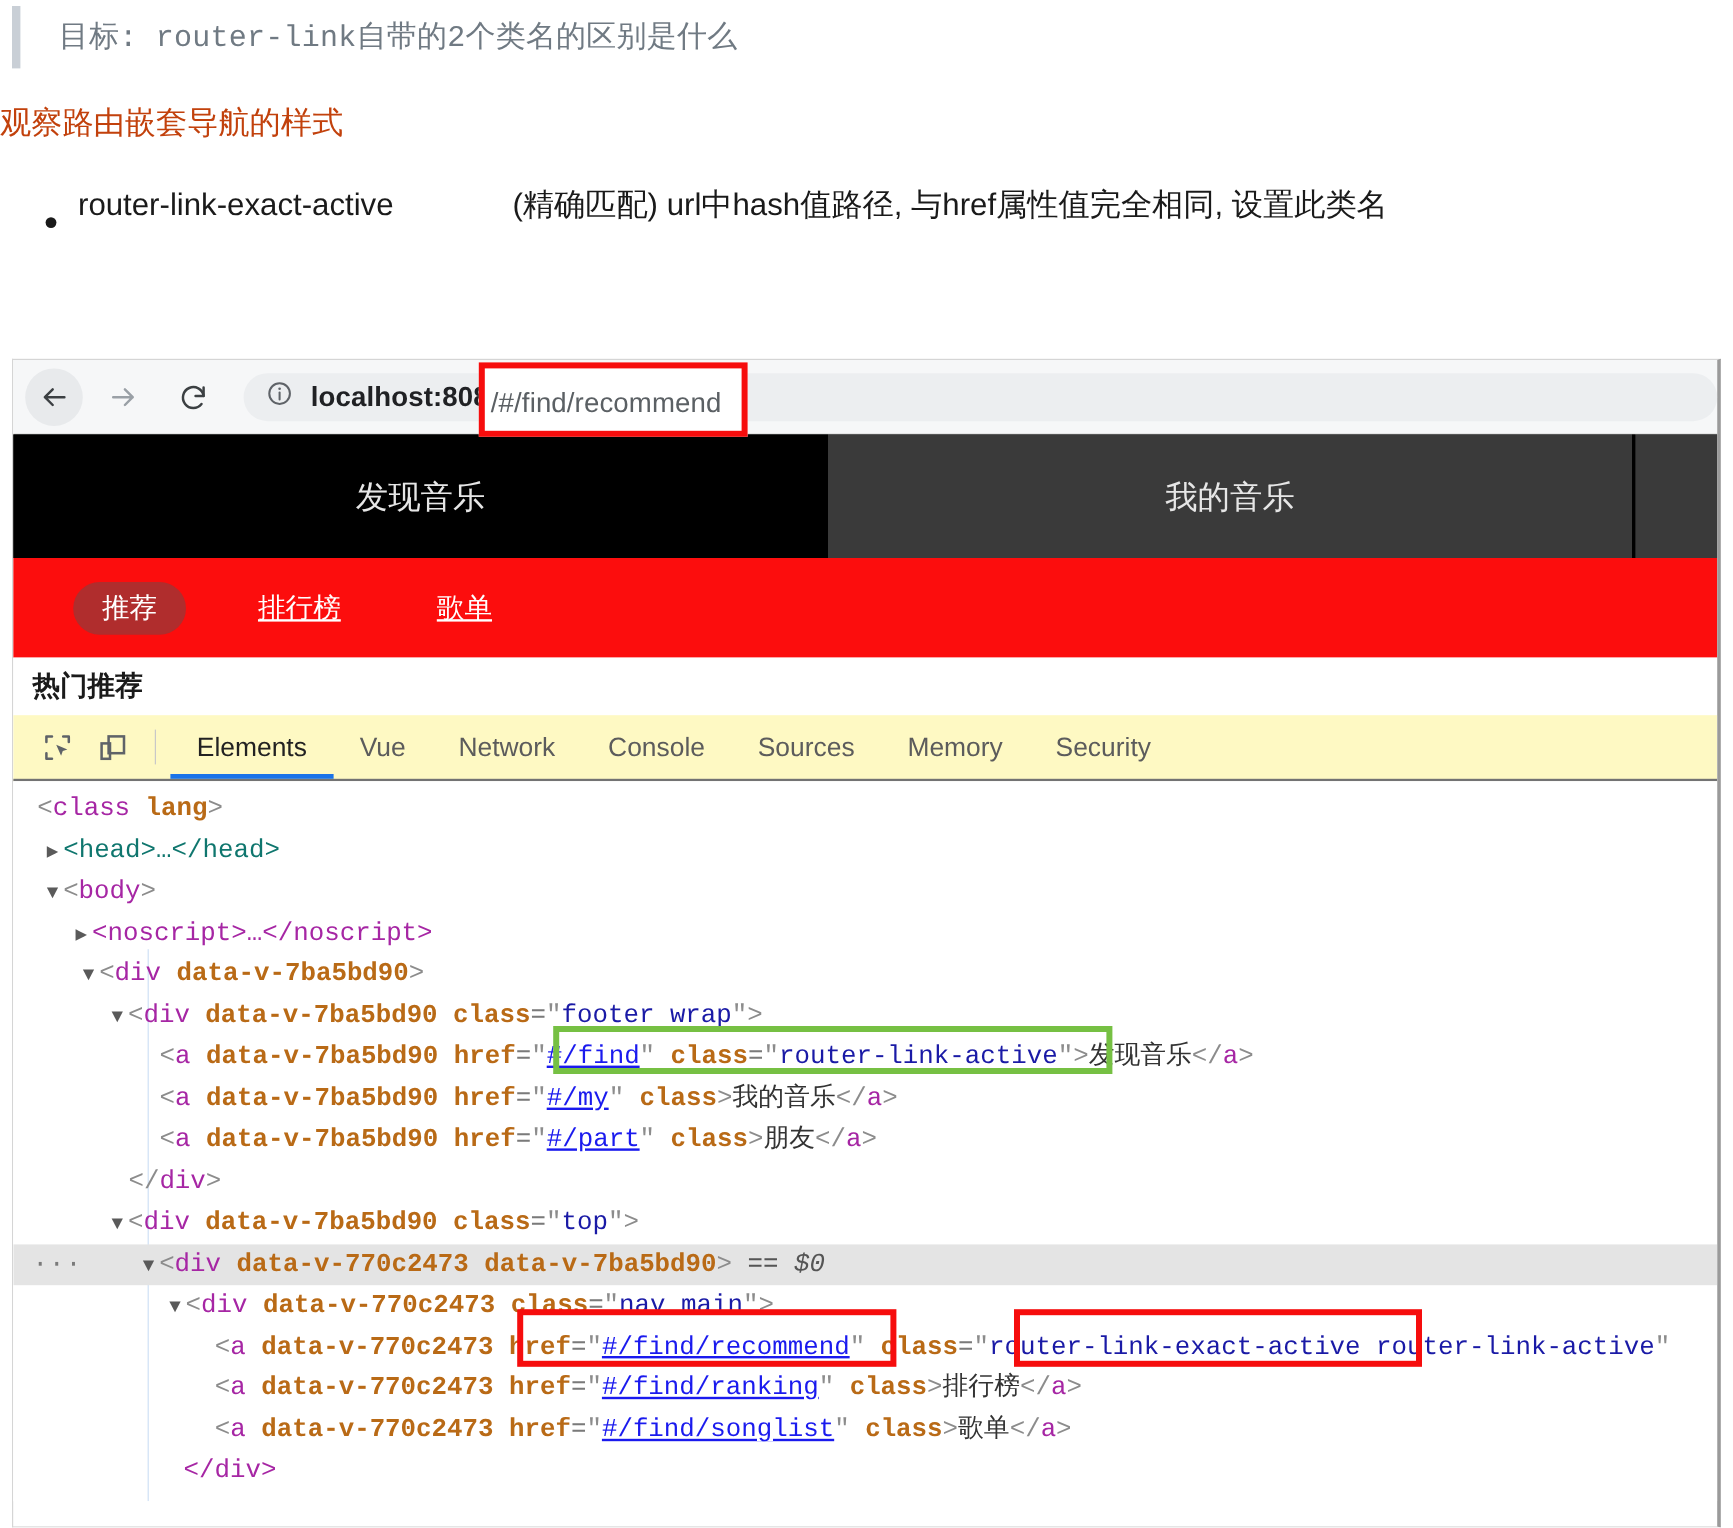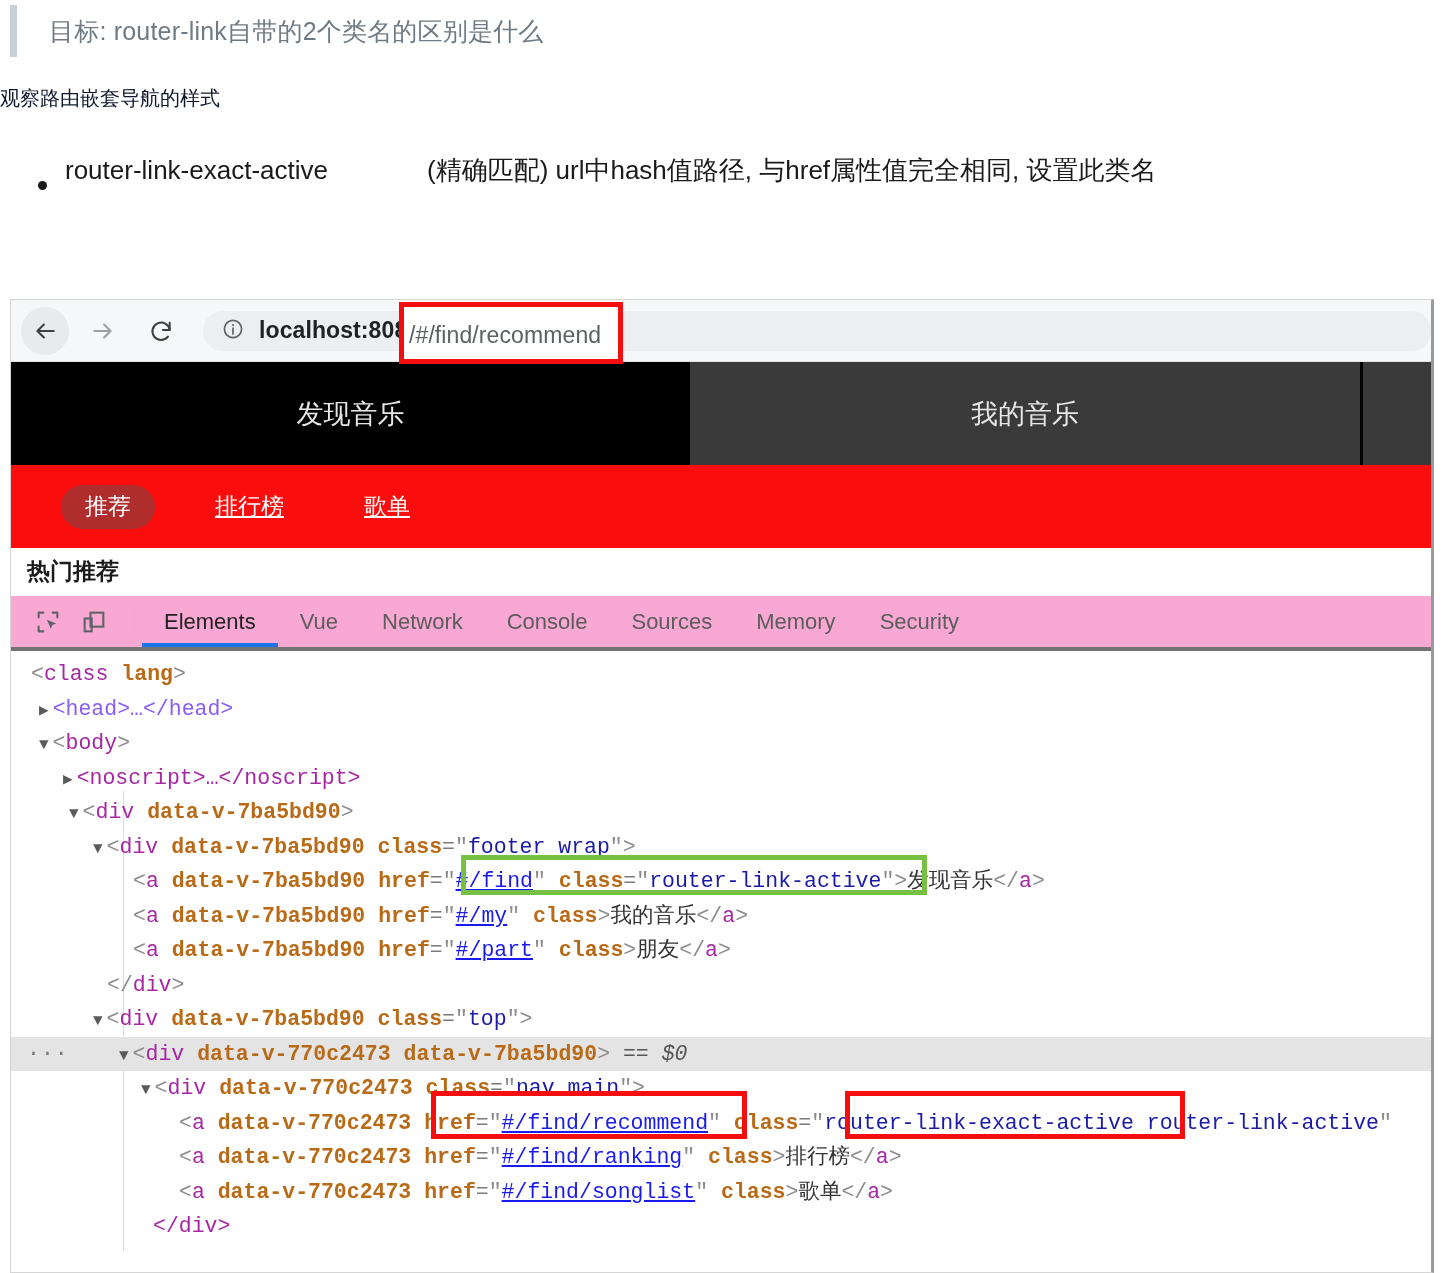--- a/index.html
+++ b/index.html
@@ -12,29 +12,30 @@
   }
   .page { position: relative; width: 1444px; height: 1273px; background:#fff; }
 
   
   .goal-block {
     position: absolute; left: 10px; top: 5px;
     height: 52px;
     display: flex; align-items: center;
     border-left: 7px solid #c9cfd6;
     padding-left: 32px;
+    font-family: Liberation Mono, monospace;
   }
   .goal-text {
     font-size: 25px; color: #707a83; letter-spacing: .2px;
     white-space: nowrap; line-height: 1;
   }
 
   .subtitle {
     position: absolute; left: 0px; top: 85px;
-    font-size: 20px; color: #0f172a; white-space: nowrap;
+    font-size: 26px; color: #c2410c; white-space: nowrap;
   }
 
   
   .bullets { position: absolute; left: 0; top: 152px; width: 1444px; }
   .bullet { display: flex; align-items: flex-end; margin-bottom: 22px; }
   .bullet .dot {
     width: 9px; height: 9px; background: #1a1a1a; border-radius: 50%;
     margin: 16px 0 0 38px; flex: none;
   }
   .bullet .bl-text {
@@ -117,21 +118,21 @@
 
   .hot-rec {
     position: relative; height: 48px; padding: 8px 0 0 16px;
     font-size: 23px; color: #1a1a1a; font-weight: bold;
     background: #fff;
   }
 
   
   .devtools { position: relative; background: #fff; }
   .dt-tabs {
-    height: 55px; background: #f9a8d4; border-bottom: 4px solid #737373;
+    height: 55px; background: #fef9c3; border-bottom: 2px solid #737373;
     display: flex; align-items: stretch; padding-left: 14px;
   }
   .dt-icon {
     width: 46px; display:flex; align-items:center; justify-content:center;
   }
   .dt-sep { width: 1px; background: #c8c8c8; margin: 12px 12px; }
   .dt-tab {
     display: flex; align-items: center; padding: 0 22px;
     font-size: 22px; color: #5c5c5c; position: relative;
   }
@@ -265,21 +266,21 @@
       <div class="dom">
 
         <div class="ind-guide" style="left:112px; top:140px; height:460px;"></div>
 
 
         <div class="row" style="padding-left:20px;">
           <span class="punc">&lt;</span><span class="tag">class</span><span> </span><span class="attr">lang</span><span class="punc">&gt;</span>
         </div>
 
         <div class="row" style="padding-left:28px;">
-          <span class="tw">▶</span><span class="punc" style="color:#8b5cf6;">&lt;head&gt;…&lt;/head&gt;</span>
+          <span class="tw">▶</span><span class="punc" style="color:#0f766e;">&lt;head&gt;…&lt;/head&gt;</span>
         </div>
 
         <div class="row" style="padding-left:28px;">
           <span class="tw">▼</span><span class="punc">&lt;</span><span class="tag">body</span><span class="punc">&gt;</span>
         </div>
 
         <div class="row" style="padding-left:52px;">
           <span class="tw">▶</span><span class="tag">&lt;noscript&gt;…&lt;/noscript&gt;</span>
         </div>
 

